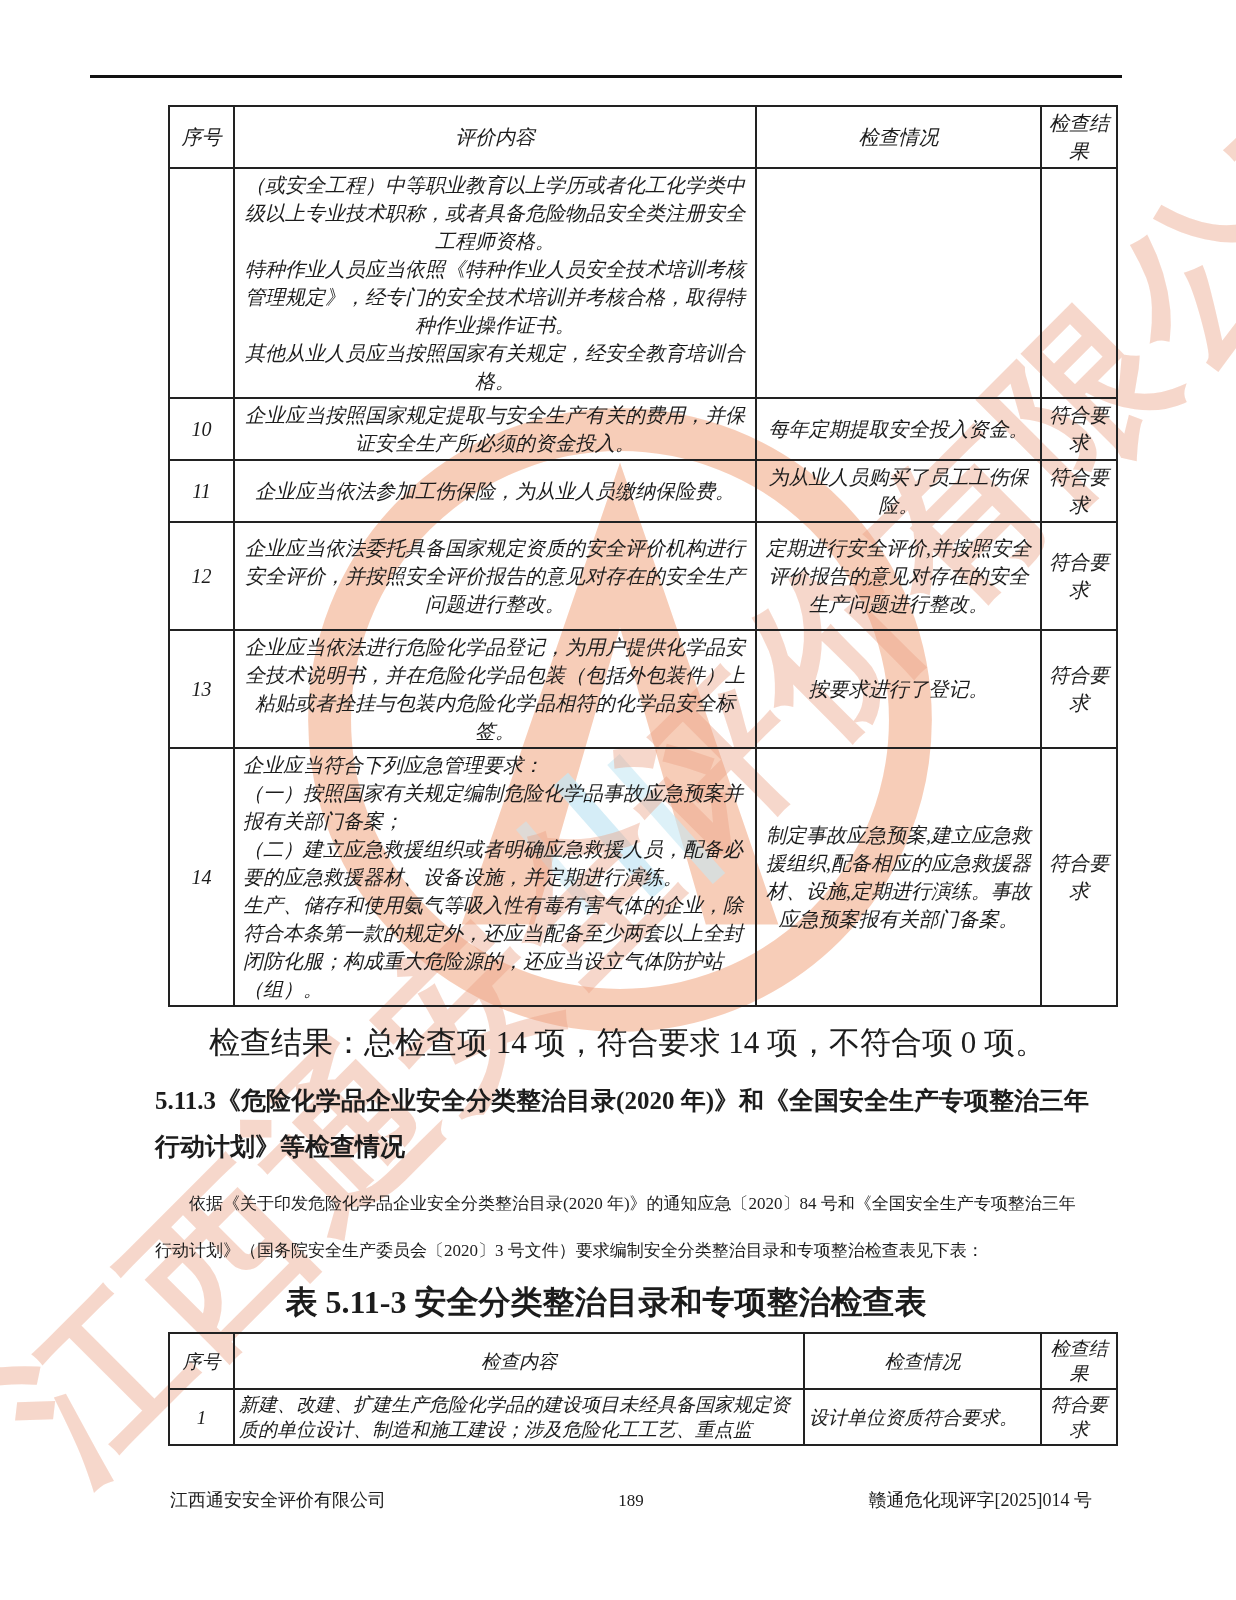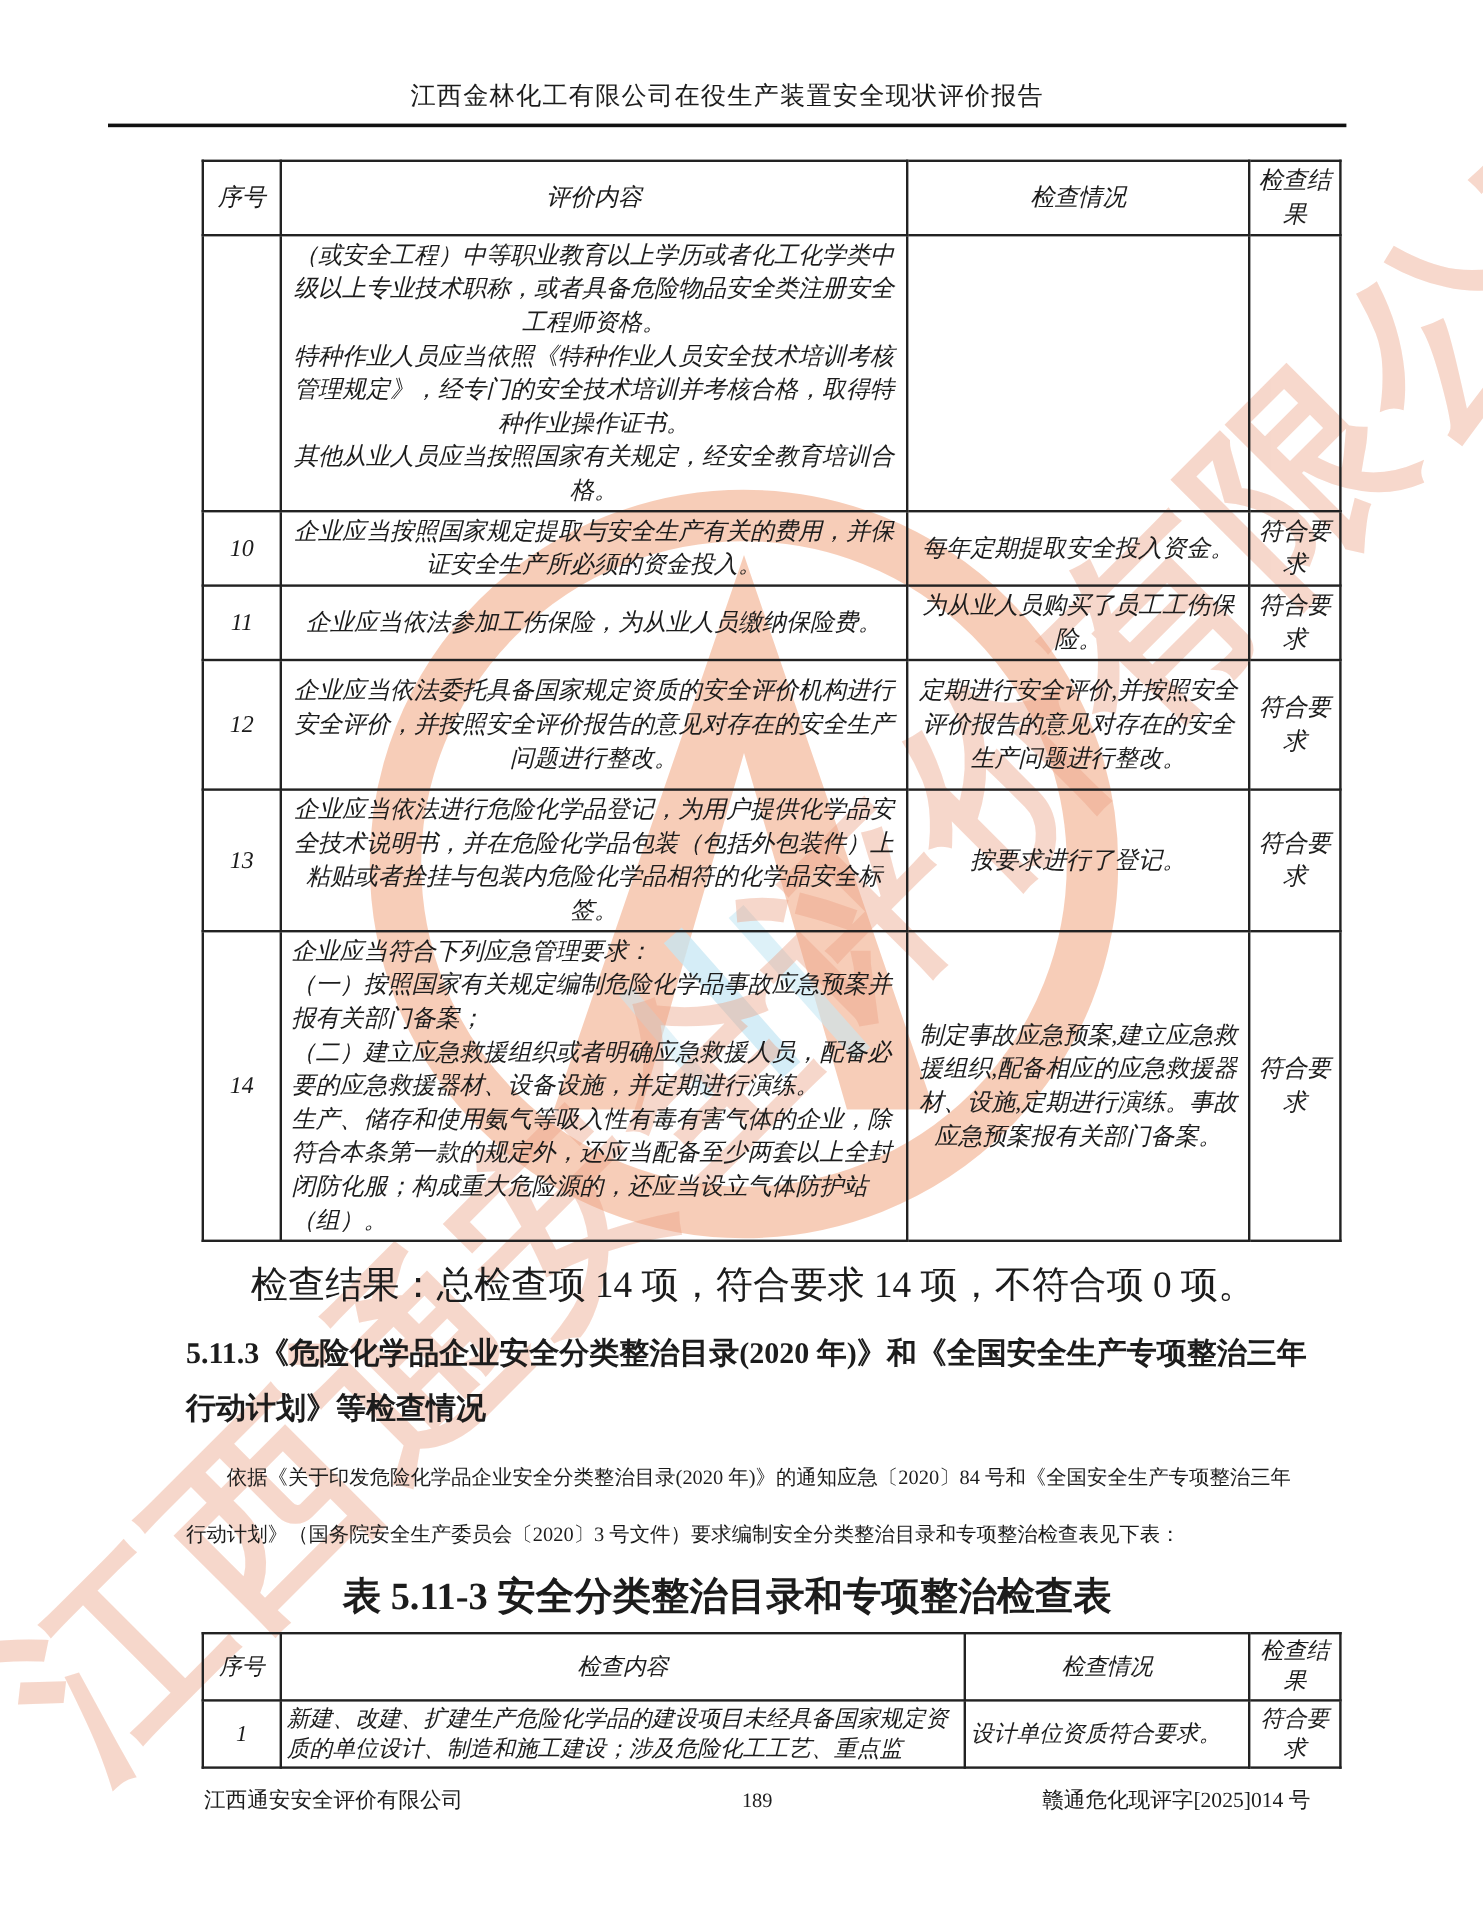--- a/index.html
+++ b/index.html
@@ -67,21 +67,20 @@
       <path d="M100 22 L148 162 L126 162 L100 72 L74 162 L52 162 Z" fill="#f09d74"></path>
       <path d="M82 118 L112 152" stroke="#8fd0e8" stroke-width="6" opacity="0.75" fill="none"></path>
       <path d="M98 112 L130 148" stroke="#8fd0e8" stroke-width="5" opacity="0.6" fill="none"></path>
       <path d="M70 132 L92 158" stroke="#8fd0e8" stroke-width="4" opacity="0.5" fill="none"></path>
     </svg>
     <div class="wm-diagonal">江西通安全评价有限公司</div>
   </div>
 
   <div class="content">
 
-    <div class="doc-title">江西金林化工有限公司在役生产装置安全现状评价报告</div>
     <hr class="header-rule">
 
     <table class="t1">
       <colgroup>
           <col style="width:65px">
           <col style="width:522px">
           <col style="width:285px">
           <col style="width:76px">
         </colgroup>
       <tbody>

